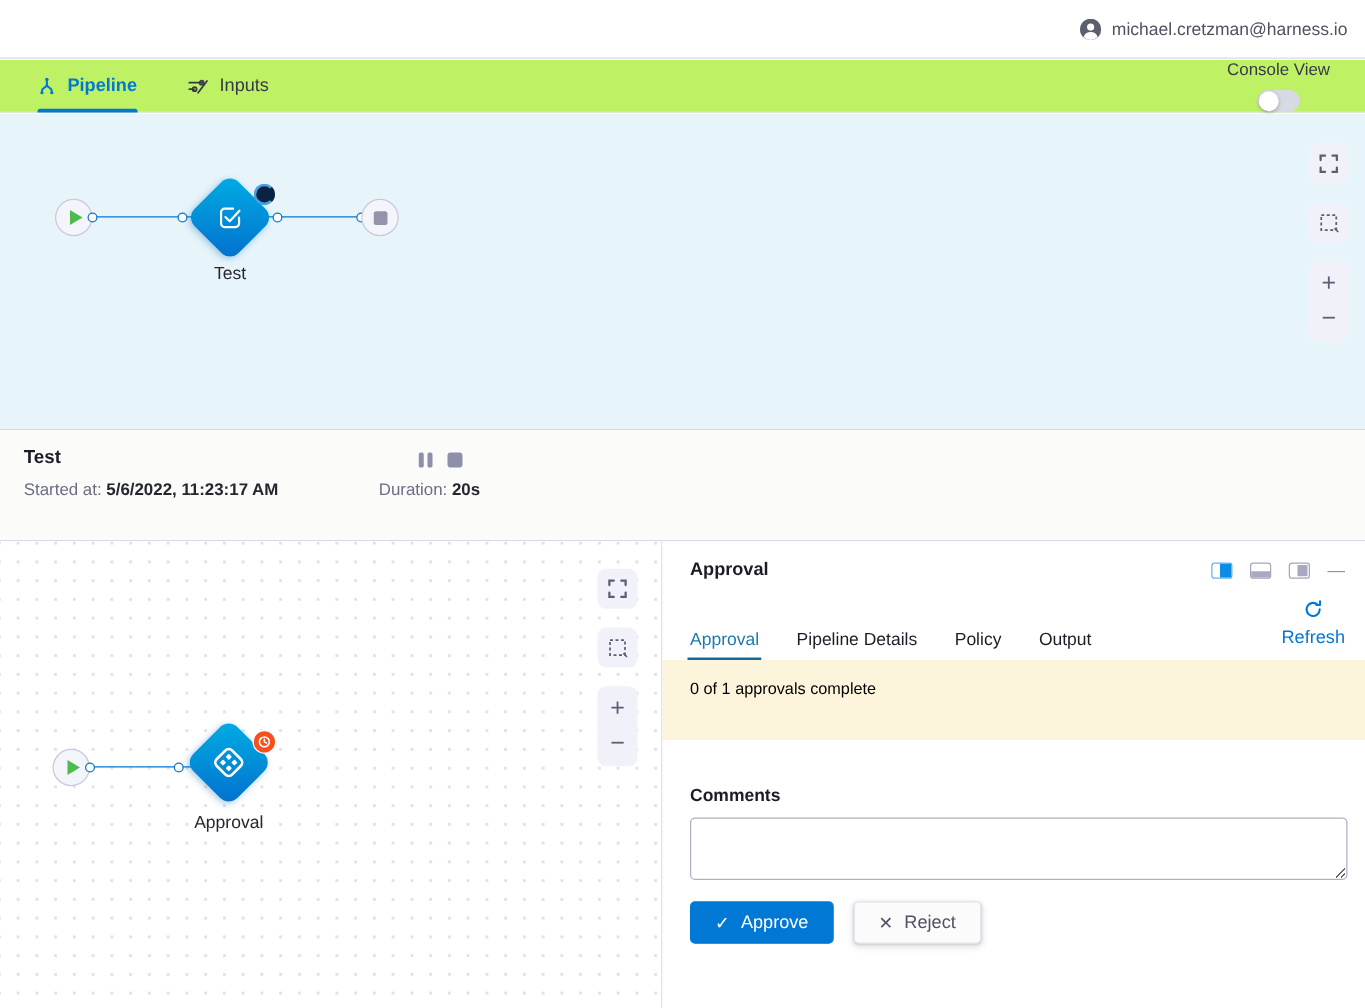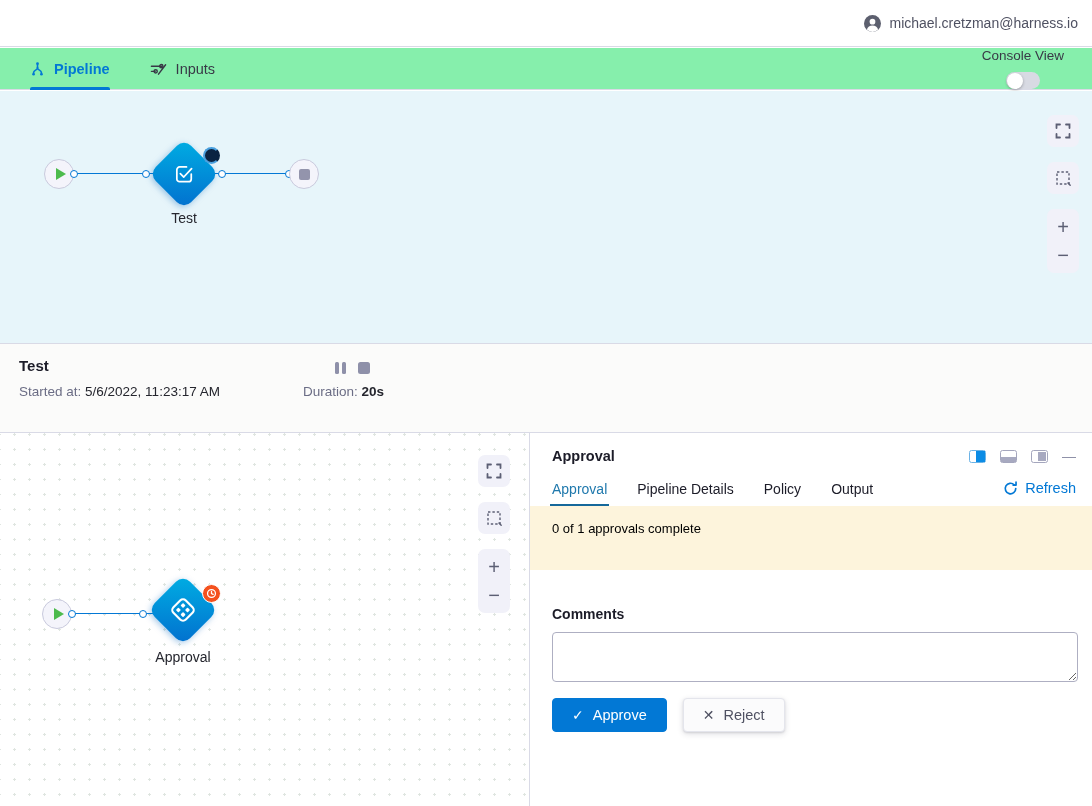--- a/index.html
+++ b/index.html
@@ -17,21 +17,21 @@
     background:#fff; border-bottom:1px solid #d9dae6;
     display:flex; align-items:center; justify-content:flex-end;
     padding-right:14px;
   }
   .userblock { display:flex; align-items:center; gap:8px; cursor:pointer; }
   .user-email { font-size:14px; color:#4f5162; }
 
   
   .tabbar {
     position:absolute; top:48px; left:0; right:0; height:42px;
-    background:#86efac; border-bottom:1px solid #d9dae6;
+    background:#bef264; border-bottom:1px solid #d9dae6;
     display:flex; align-items:stretch; gap:40px; padding:0 28px 0 30px;
   }
   .tab { display:flex; align-items:center; gap:9px; font-size:14.5px; color:#383946; position:relative; cursor:pointer; }
   .tab.active { color:#0278d5; font-weight:700; }
   .tab.active::after { content:""; position:absolute; left:0; right:0; bottom:-1px; height:3px; background:#0278d5; border-radius:2px 2px 0 0; }
   .console { margin-left:auto; display:flex; align-items:center; gap:9px; font-size:13.5px; color:#383946;flex-direction:column; }
   .toggle { width:34px; height:18px; border-radius:10px; background:#d8dae3; position:relative; cursor:pointer; }
   .toggle-knob { position:absolute; left:1px; top:1px; width:16px; height:16px; border-radius:50%; background:#fff; box-shadow:0 1px 3px rgba(0,0,0,.3); }
 
   
@@ -79,21 +79,21 @@
   }
   .zoom-glyph { font-size:20px; line-height:18px; color:#5c5f74; cursor:pointer; font-weight:400; }
 
   
   .status-bar {
     position:absolute; top:343px; left:0; right:0; height:90px;
     background:#fbfbfa; border-top:1px solid #d9dae6; border-bottom:1px solid #d9dae6;
   }
   .status-title { position:absolute; left:19px; top:13px; font-size:15px; font-weight:700; color:#1c1c28; }
   .status-start { position:absolute; left:19px; top:40px; font-size:13.5px; color:#6b6d85; }
-  .status-start b { color:#25262e; font-weight:400; }
+  .status-start b { color:#25262e; font-weight:700; }
   .status-controls { position:absolute; left:335px; top:18px; display:flex; align-items:center; gap:12px; }
   .pause-icon { display:flex; gap:3px; cursor:pointer; }
   .pause-icon i { display:block; width:4px; height:12px; background:#8e90a9; border-radius:1.5px; }
   .stop-icon { width:12px; height:12px; background:#8e90a9; border-radius:2.5px; cursor:pointer; }
   .status-duration { position:absolute; left:303px; top:40px; font-size:13.5px; color:#6b6d85; }
   .status-duration b { color:#25262e; font-weight:600; }
 
   
   .bottom { position:absolute; top:433px; left:0; right:0; bottom:0; display:flex; }
   .step-canvas {
@@ -112,21 +112,21 @@
   .li-split { border-color:#6cb3e6; }
   .li-split::after { content:""; position:absolute; right:0; top:0; bottom:0; width:58%; background:#0c8ce5; }
   .li-bottom::after { content:""; position:absolute; left:0; right:0; bottom:0; height:42%; background:#a7a9c0; }
   .li-right::after { content:""; position:absolute; right:1px; top:1px; bottom:1px; width:52%; background:#a7a9c0; }
   .minimize-glyph { color:#8f91a8; font-size:14px; cursor:pointer; line-height:13px; }
 
   .panel-tabs { display:flex; align-items:flex-end; gap:30px; padding:16px 16px 0 22px; }
   .ptab { font-size:14px; color:#1c1c28; padding-bottom:9px; position:relative; cursor:pointer; }
   .ptab.active { color:#2079ad; }
   .ptab.active::after { content:""; position:absolute; left:-2px; right:-2px; bottom:0; height:2.5px; background:#15689b; }
-  .refresh { margin-left:auto; display:flex; align-items:center; gap:7px; color:#0278d5; font-size:14.5px; padding-bottom:10px; cursor:pointer; }
+  .refresh { margin-left:auto; display:flex; align-items:center; gap:7px; color:#0278d5; font-size:14.5px; padding-bottom:10px; cursor:pointer;flex-direction:column; }
 
   .banner { background:#fdf4dc; padding:15px 12px 34px 22px; }
   .banner-row { display:flex; align-items:center; justify-content:space-between; }
   .banner-progress { font-size:13px; font-weight:400; color:#000000; }
   .banner-timeout { display:flex; align-items:center; gap:7px; font-size:13px; color:#1d1e25; }
   .banner-timeout .dur { font-weight:700; }
   .banner-timeout .suf { font-weight:700; }
   .banner-msg { margin-top:14px; font-size:14.5px; color:#f4682a; }
 
   .comments-block { margin:36px 14px 0 22px; }

